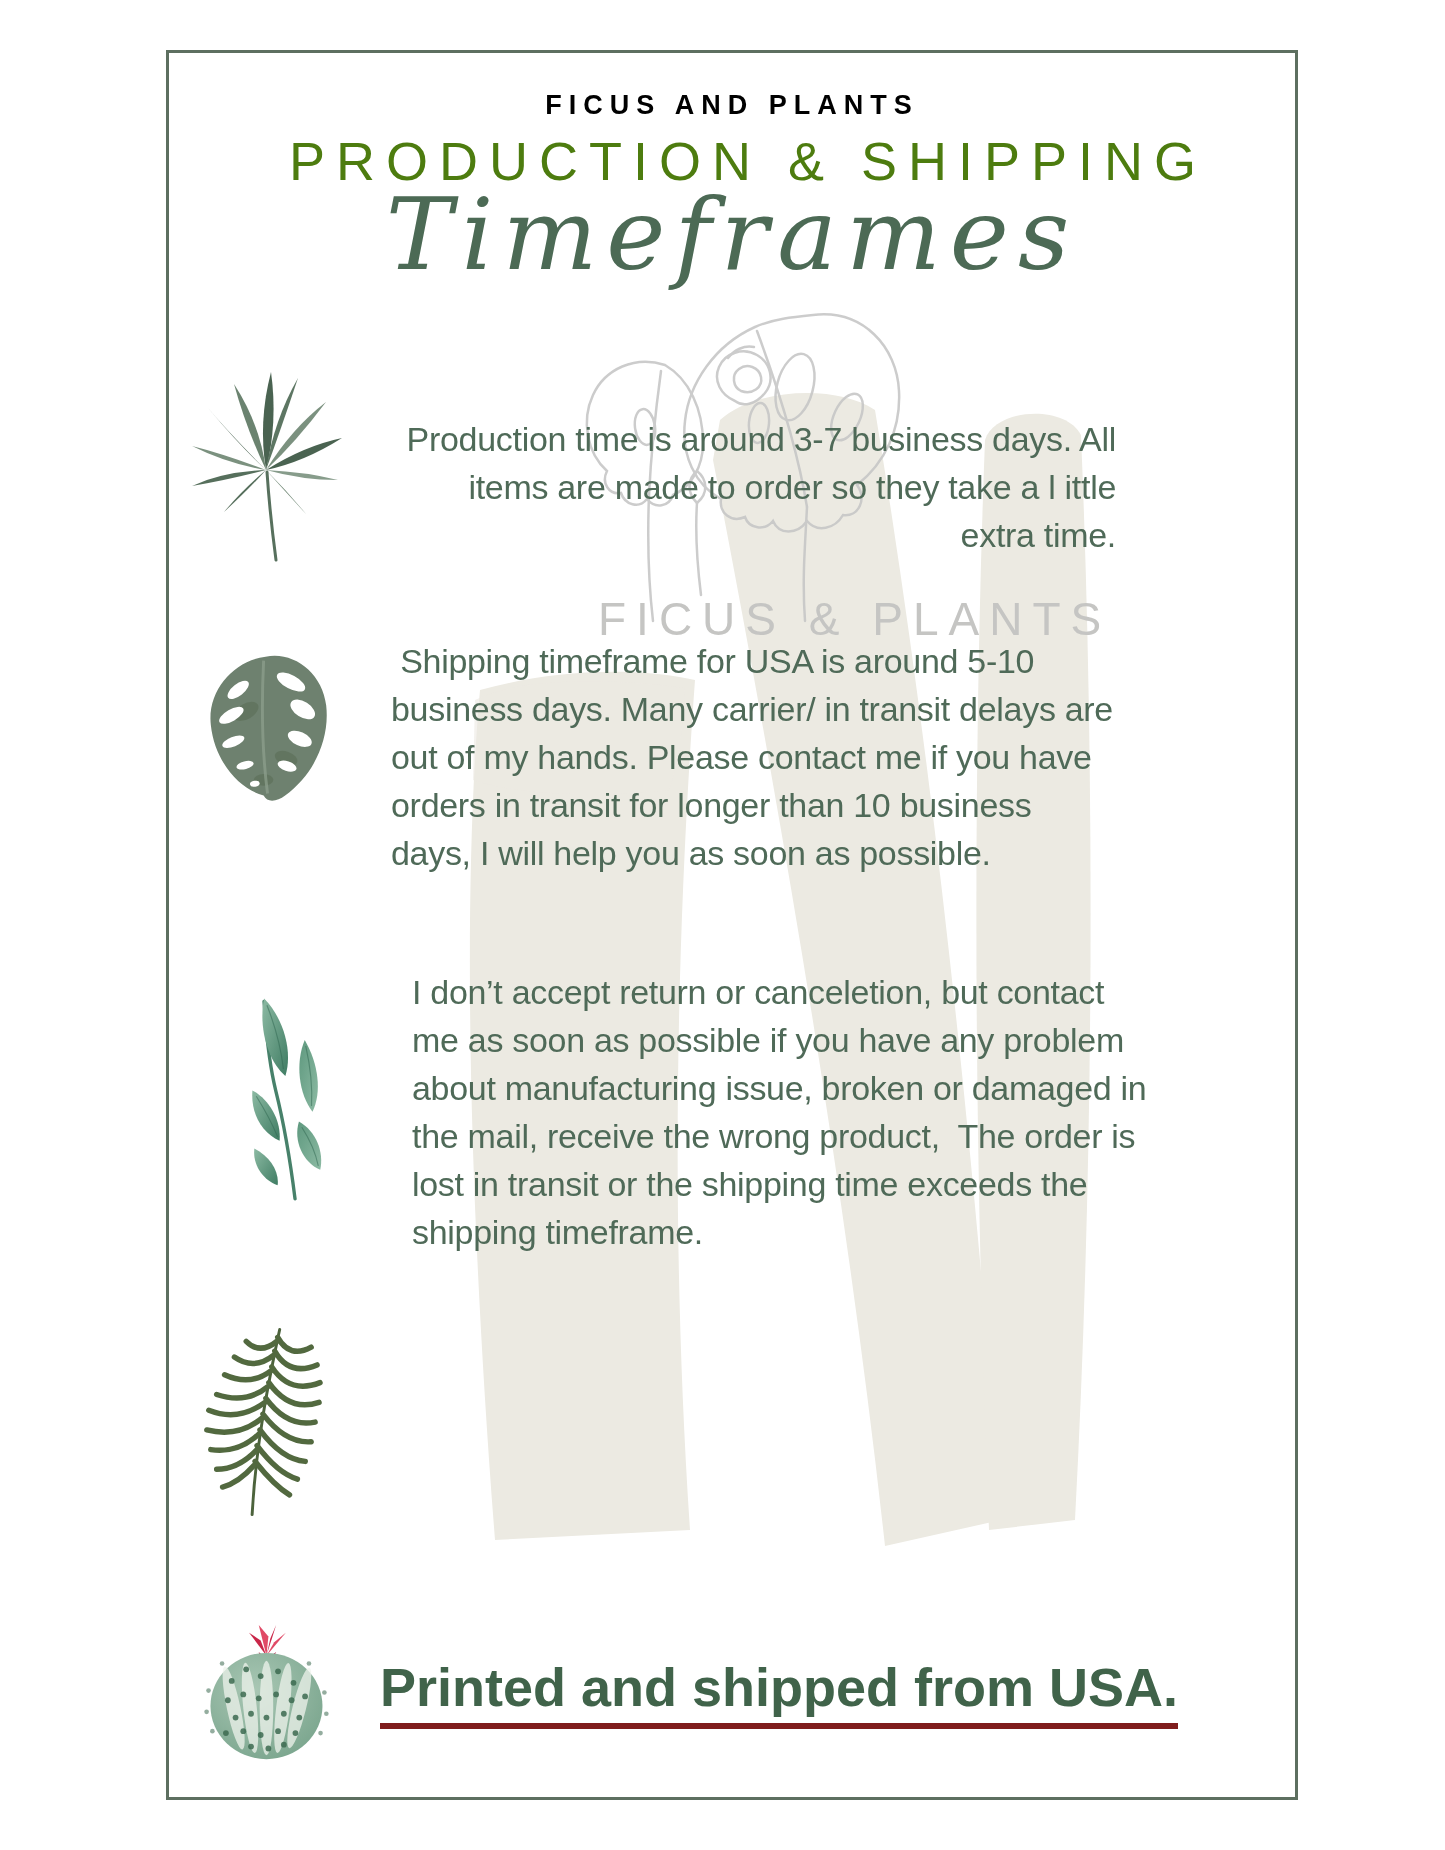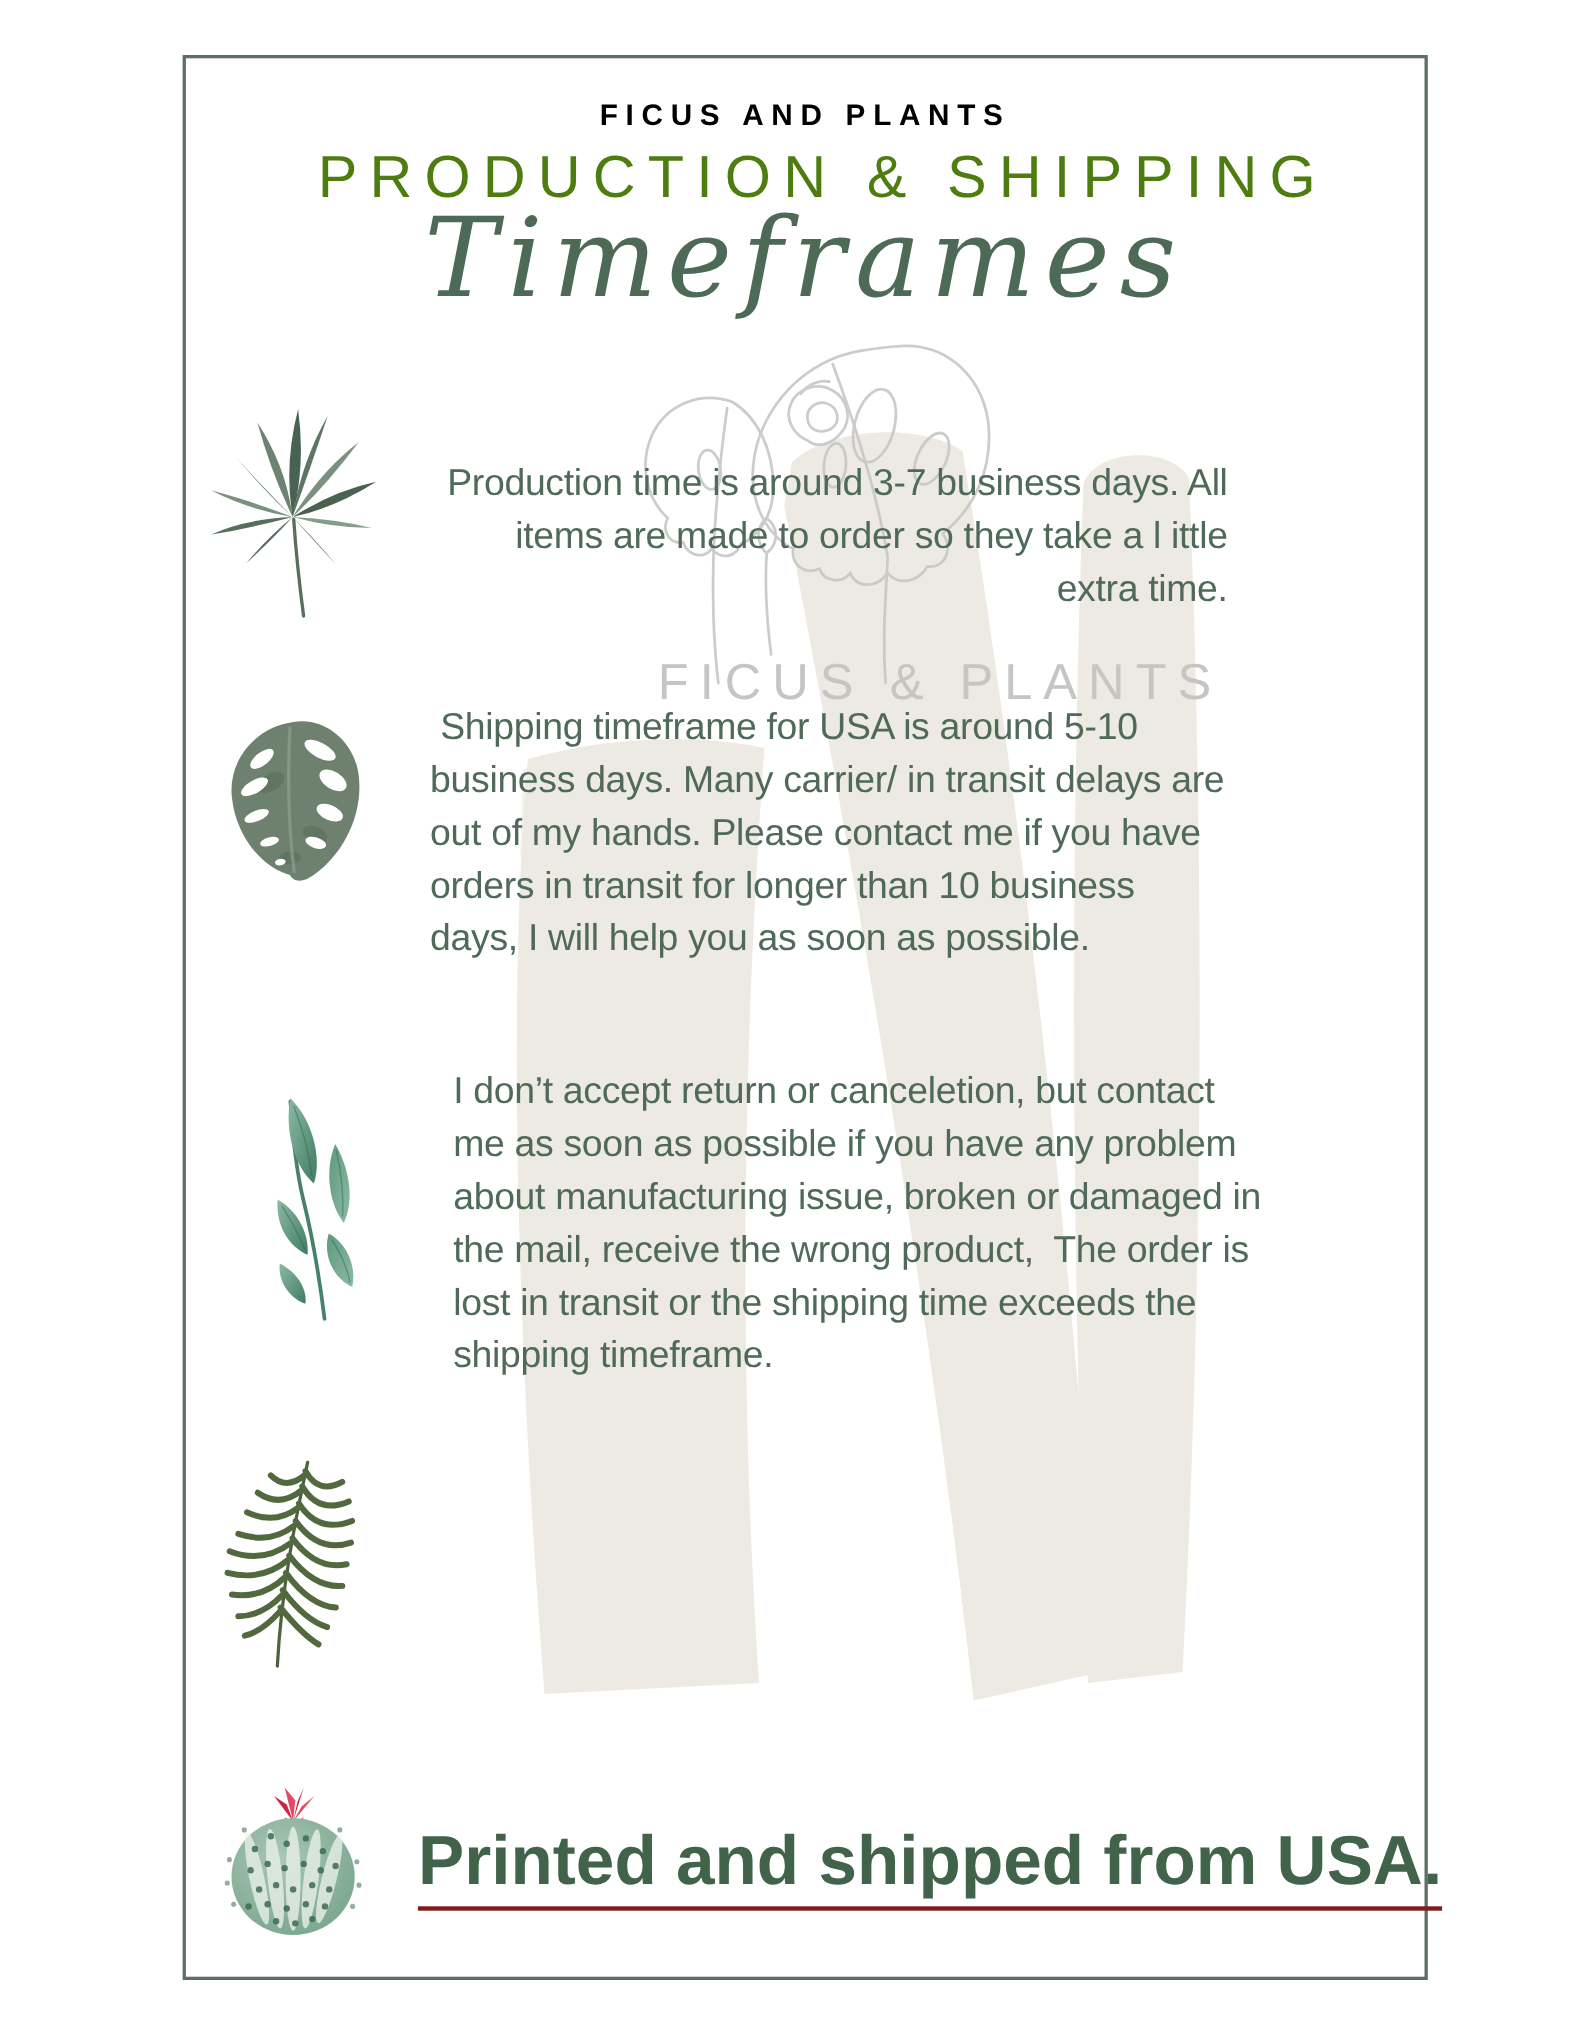--- a/index.html
+++ b/index.html
@@ -46,22 +46,22 @@
   
   .ill{position:absolute;z-index:5;}
   .ill-fan{left:188px;top:362px;}
   .ill-monstera{left:203px;top:650px;}
   .ill-branch{left:235px;top:972px;}
   .ill-frond{left:195px;top:1325px;}
   .ill-cactus{left:193px;top:1623px;}
   
   .footer-note{
     position:absolute;left:380px;top:1656px;z-index:5;
-    font-size:63px;font-weight:700;color:#40634a;
-    border-bottom:4px solid #7f1d1d;padding-bottom:5px;display:inline-block;
+    font-size:54px;font-weight:700;color:#40634a;
+    border-bottom:6px solid #7f1d1d;padding-bottom:5px;display:inline-block;
   }
 </style>
 </head>
 <body>
 
 <div class="page">
 
   <svg class="wm-brush" width="645" height="1185" viewBox="0 0 645 1185" aria-hidden="true">
     <g fill="#eceae2">
       <path d="M25,310 C8,500 12,800 40,1160 L235,1150 C213,820 224,520 240,300 C170,285 90,292 25,310 Z"></path>

